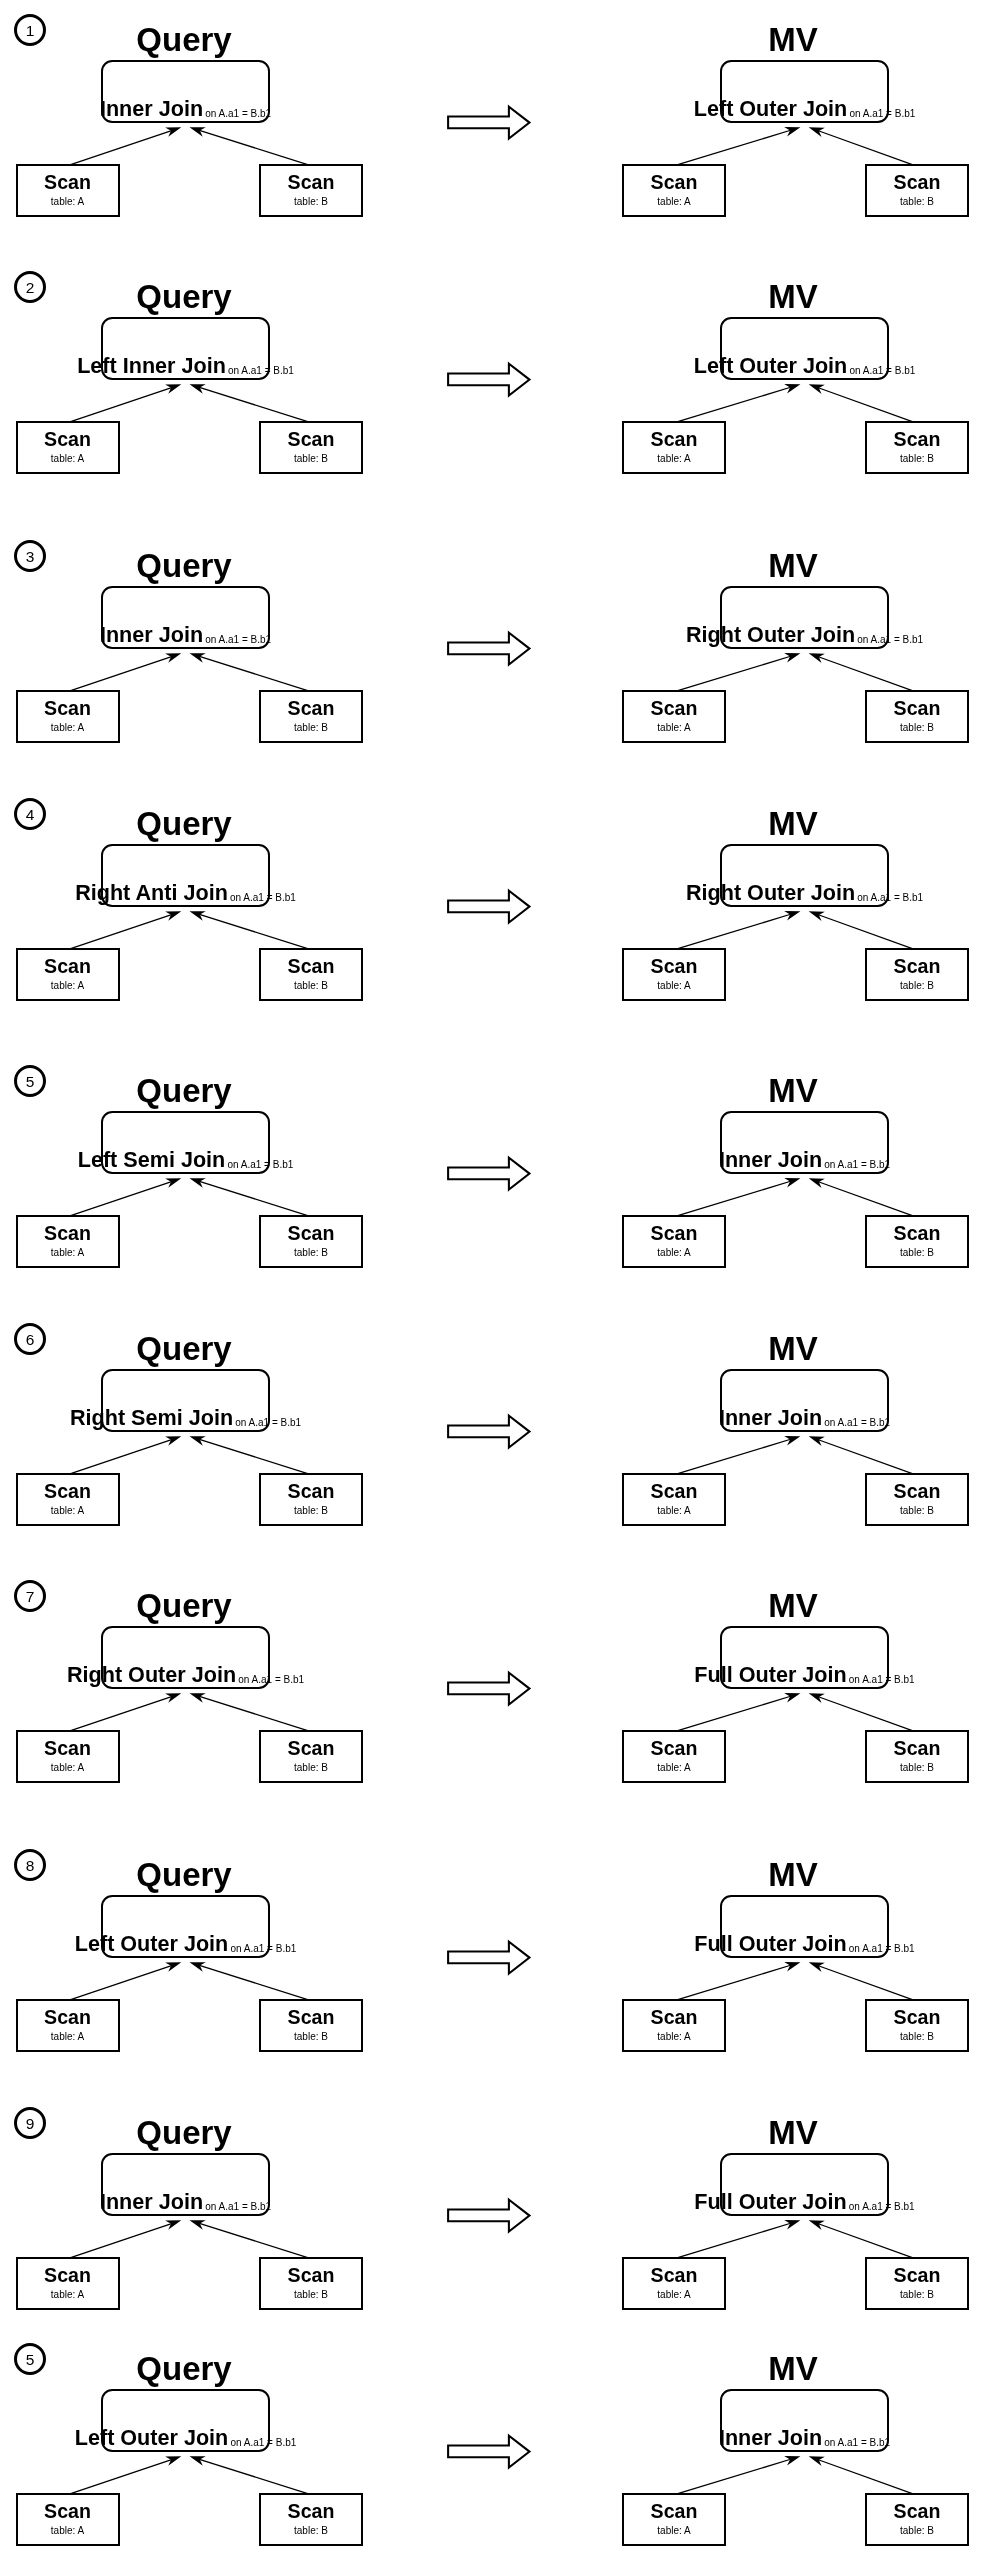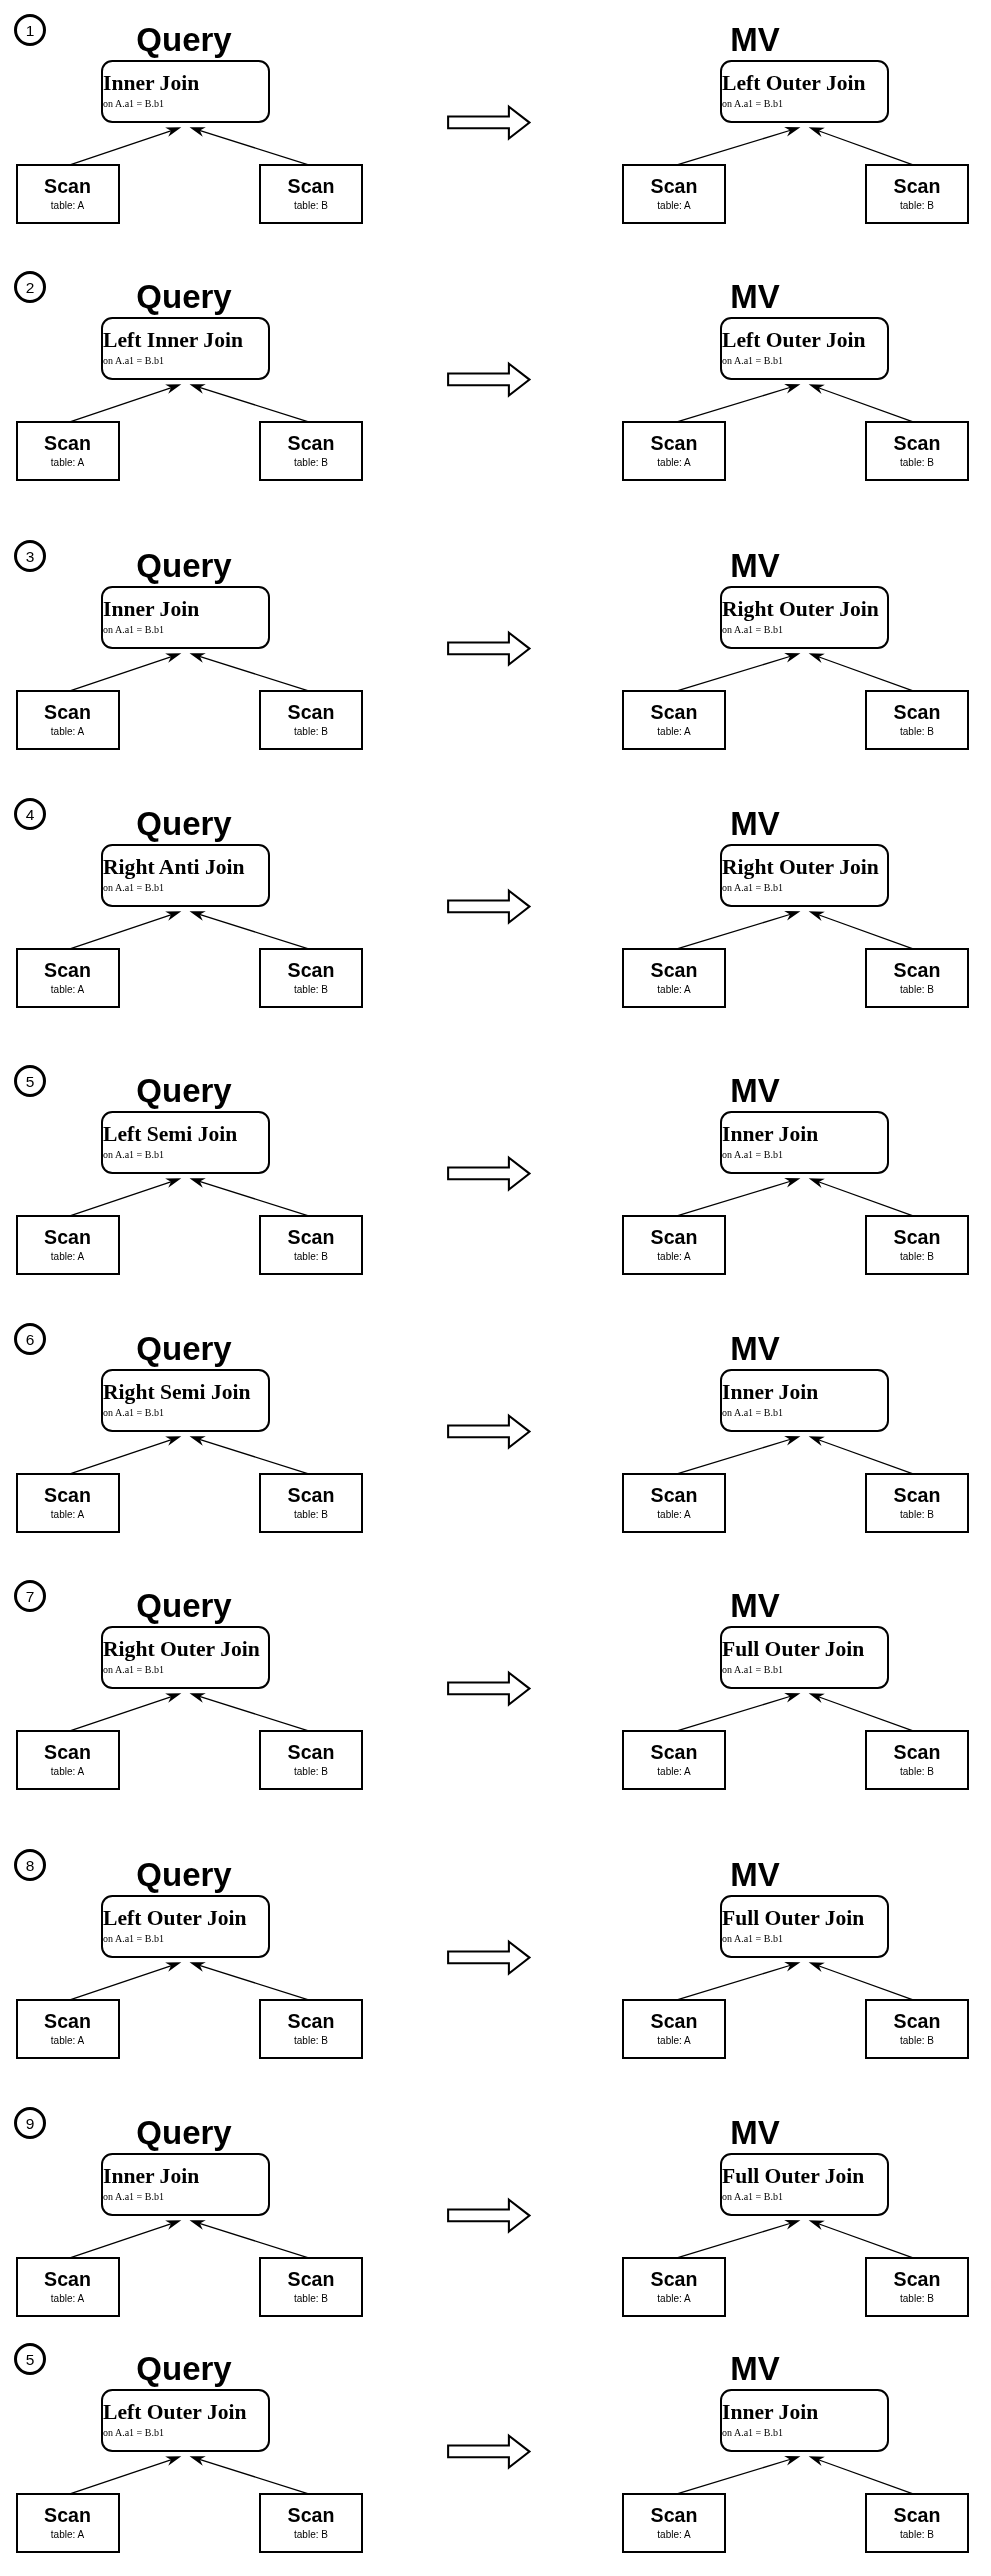--- a/index.html
+++ b/index.html
@@ -16,35 +16,35 @@
     border: 3.1px solid #000; border-radius: 50%; box-sizing: border-box;
     display: flex; align-items: center; justify-content: center;
     font-size: 15.5px; line-height: 15.5px; background: #fff;
   }
 
   .col-title {
     position: absolute; top: 25px; width: 206px; height: 29px; line-height: 29px;
     text-align: center; font-size: 33px; font-weight: bold; white-space: nowrap;
   }
   .query-title { left: 81px; }
-  .mv-title    { left: 652px; }
+  .mv-title    { left: 690px; }
 
   .join-box {
     position: absolute; top: 60px; width: 169px; height: 63px;
     border: 2.1px solid #000; border-radius: 11.3px; box-sizing: border-box;
     background: #fff;
-    display: flex; flex-direction: column; align-items: flex-start; justify-content: center; gap: 2.1px; font-family: Liberation Serif, serif;
+    display: flex; flex-direction: row; align-items: flex-end; justify-content: center; gap: 2.1px;
   }
   .query-join { left: 101px; }
   .mv-join    { left: 720px; }
   .join-label { font-size: 21.6px; font-weight: bold; line-height: 24px; white-space: nowrap; }
   .join-cond  { font-size: 10px; line-height: 14.4px; white-space: nowrap; }
 
   .scan-box {
-    position: absolute; top: 164px; width: 104px; height: 60px;
+    position: absolute; top: 164px; width: 104px; height: 53px;
     border: 2.1px solid #000; box-sizing: border-box; background: #fff;
     display: flex; flex-direction: column; align-items: center; justify-content: center; gap: 2.6px;
   }
   .q-scan-a  { left: 15.5px; }
   .q-scan-b  { left: 259px; }
   .mv-scan-a { left: 622px; }
   .mv-scan-b { left: 865px; }
   .scan-label { font-size: 19.6px; font-weight: bold; line-height: 20.6px; white-space: nowrap; }
   .scan-table { font-size: 10px; line-height: 13.4px; white-space: nowrap; }
 

